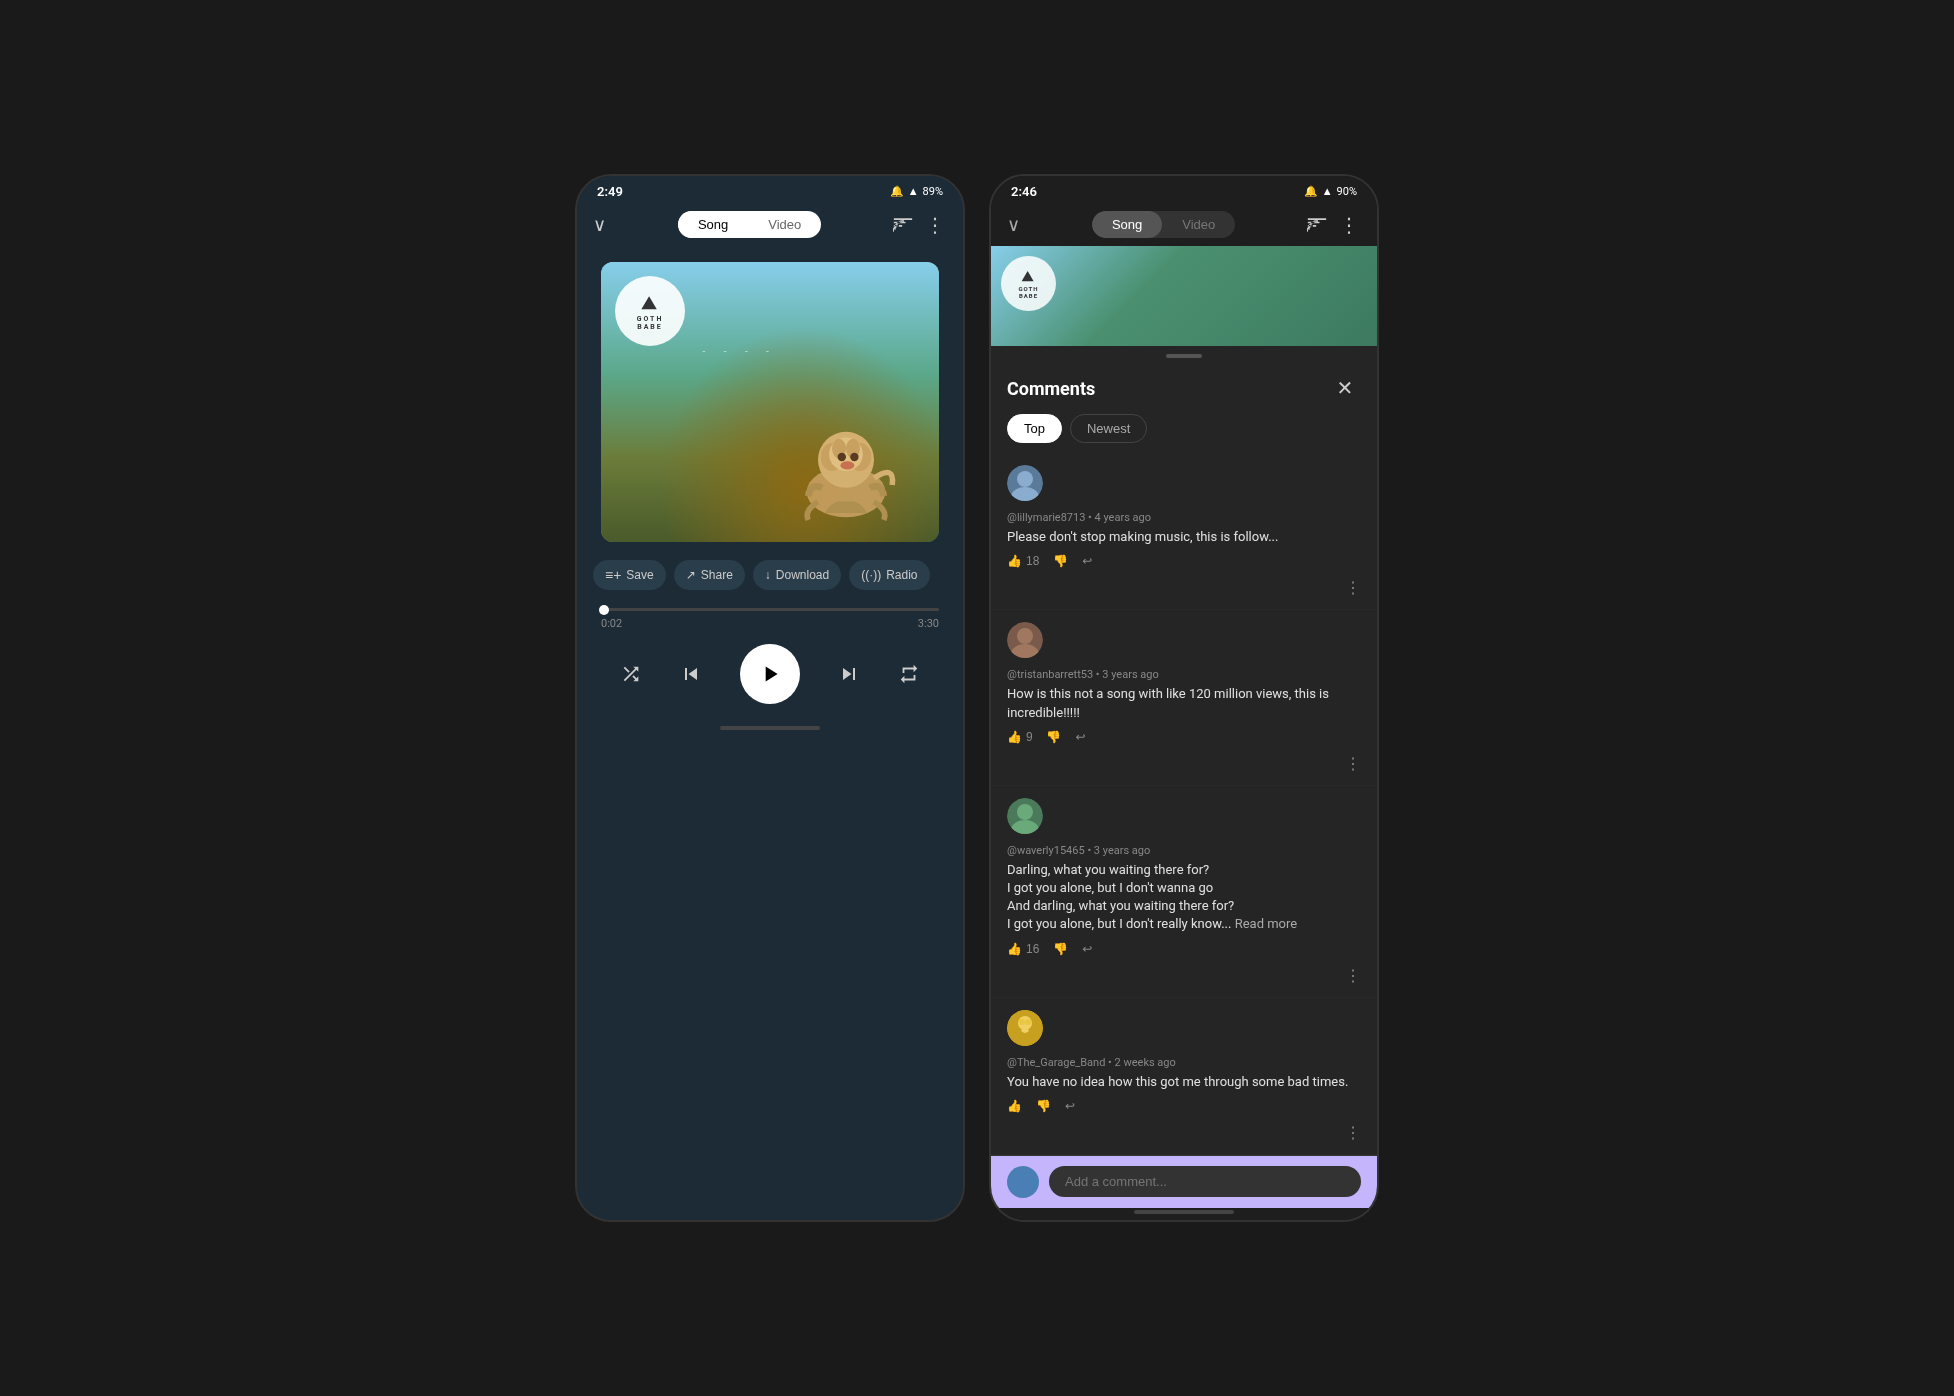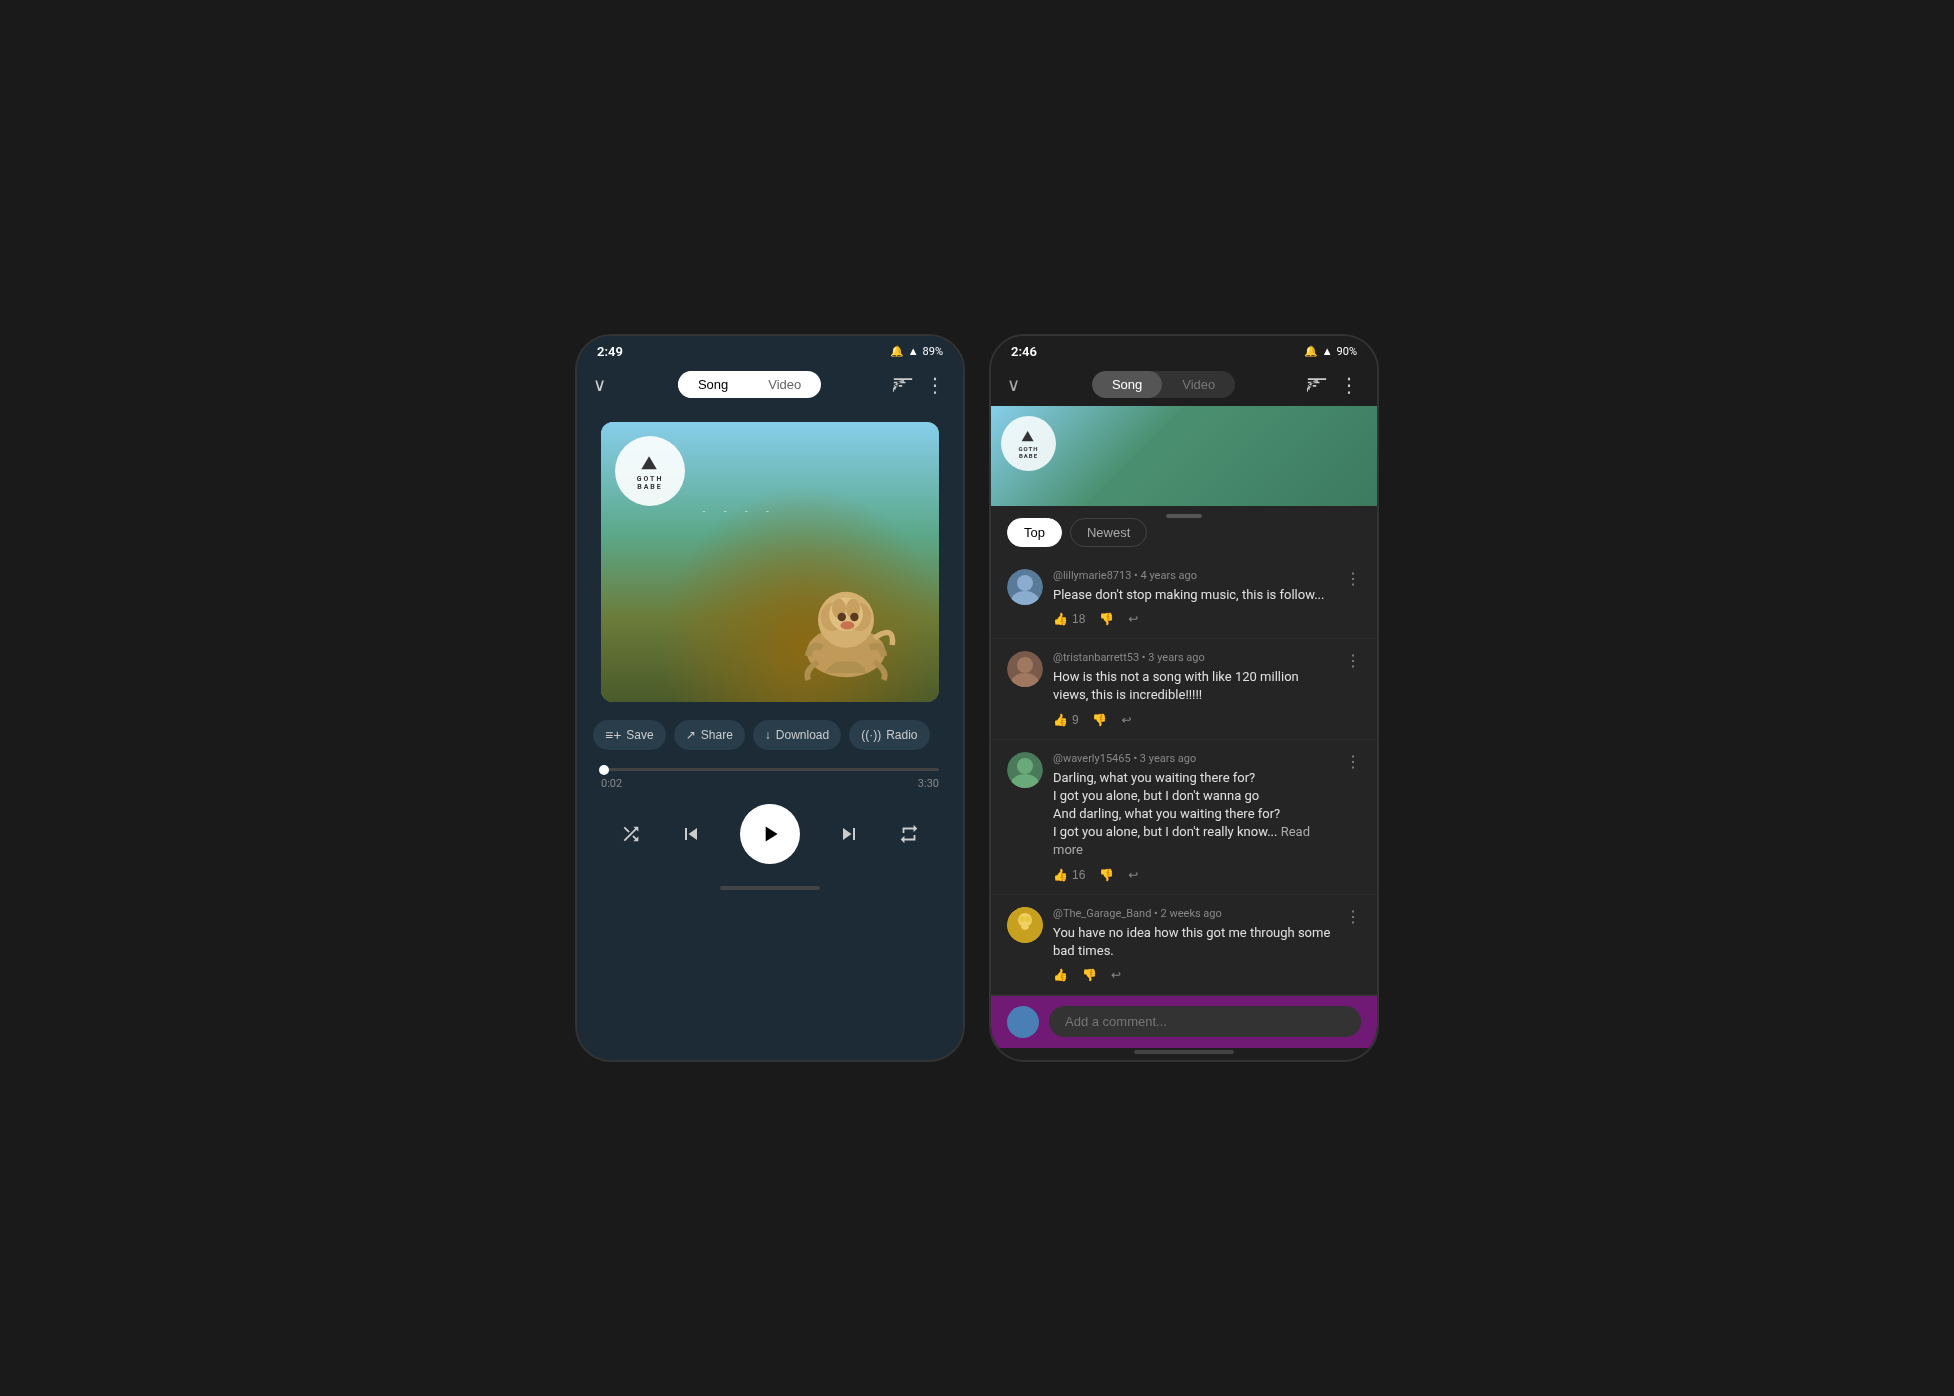--- a/index.html
+++ b/index.html
@@ -370,20 +370,21 @@
       border-bottom: 1px solid #333;
     }
     .guidelines-link {
       color: #4a9eff;
     }
     .comment-item {
       display: flex;
       gap: 10px;
       padding: 12px 16px;
       border-bottom: 1px solid #2a2a2a;
+      flex-direction: column;
     }
     .comment-avatar {
       width: 36px;
       height: 36px;
       border-radius: 50%;
       flex-shrink: 0;
       overflow: hidden;
     }
     .avatar-circle {
       width: 100%;
@@ -435,21 +436,21 @@
       background: none;
       border: none;
       font-size: 16px;
       align-self: flex-start;
     }
     .add-comment-area {
       display: flex;
       align-items: center;
       gap: 10px;
       padding: 10px 16px;
-      background: #701a75;
+      background: #c4b5fd;
       border-top: 1px solid #333;
     }
     .comment-input-avatar {
       width: 32px;
       height: 32px;
       border-radius: 50%;
       background: #4a7fb5;
       flex-shrink: 0;
     }
     .comment-input {
@@ -624,20 +625,24 @@
         <span style="font-size:6px; letter-spacing:1px; font-weight:700;">GOTH</span>
         <span style="font-size:6px; letter-spacing:1px; font-weight:700;">BABE</span>
       </div>
     </div>
 
     <div class="drag-handle">
       <div class="drag-pill"></div>
     </div>
 
     <div class="comments-section">
+      <div class="comments-header">
+        <span class="comments-title">Comments</span>
+        <button class="close-btn">✕</button>
+      </div>
 
       <div class="sort-tabs">
         <button class="sort-tab active">Top</button>
         <button class="sort-tab inactive">Newest</button>
       </div>
 
 
       <div class="comment-item">
         <div class="comment-avatar">
           <div class="avatar-circle" style="background:#5a7a9a;">

